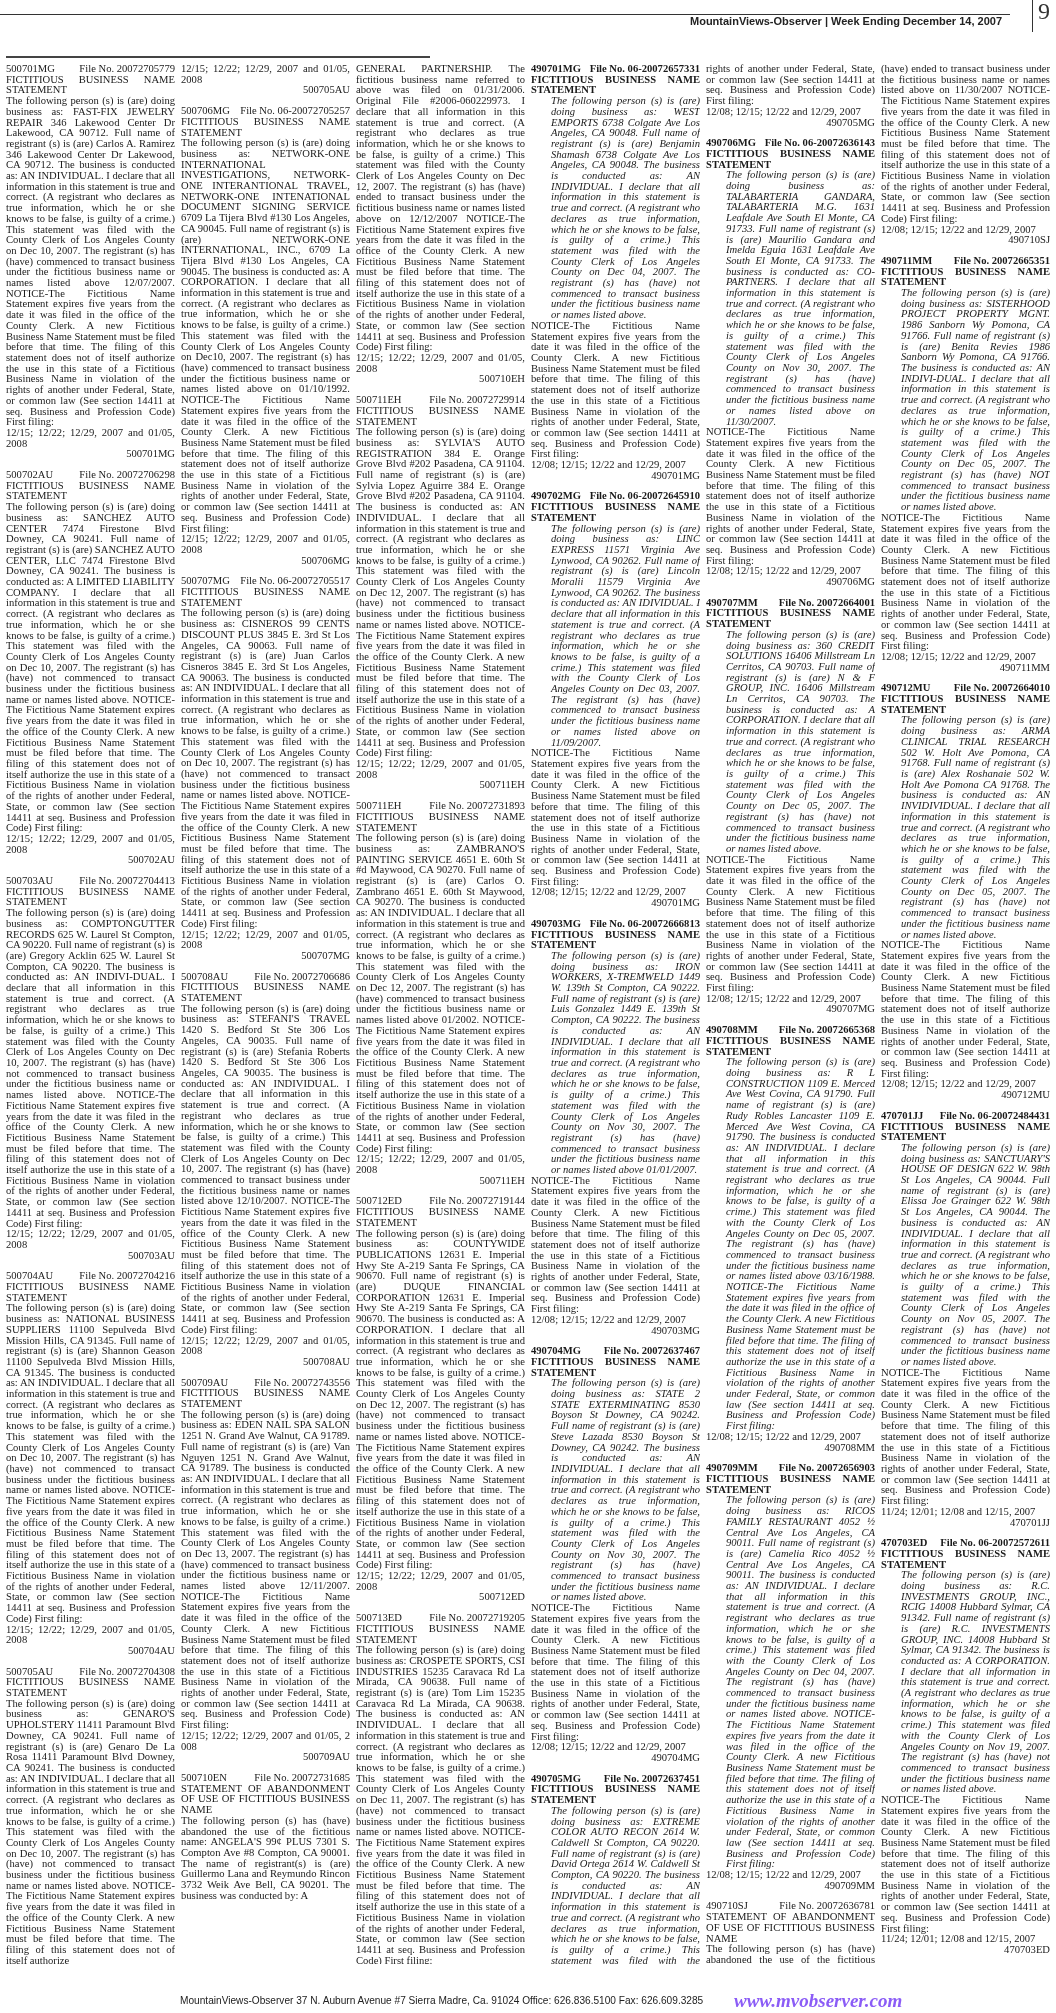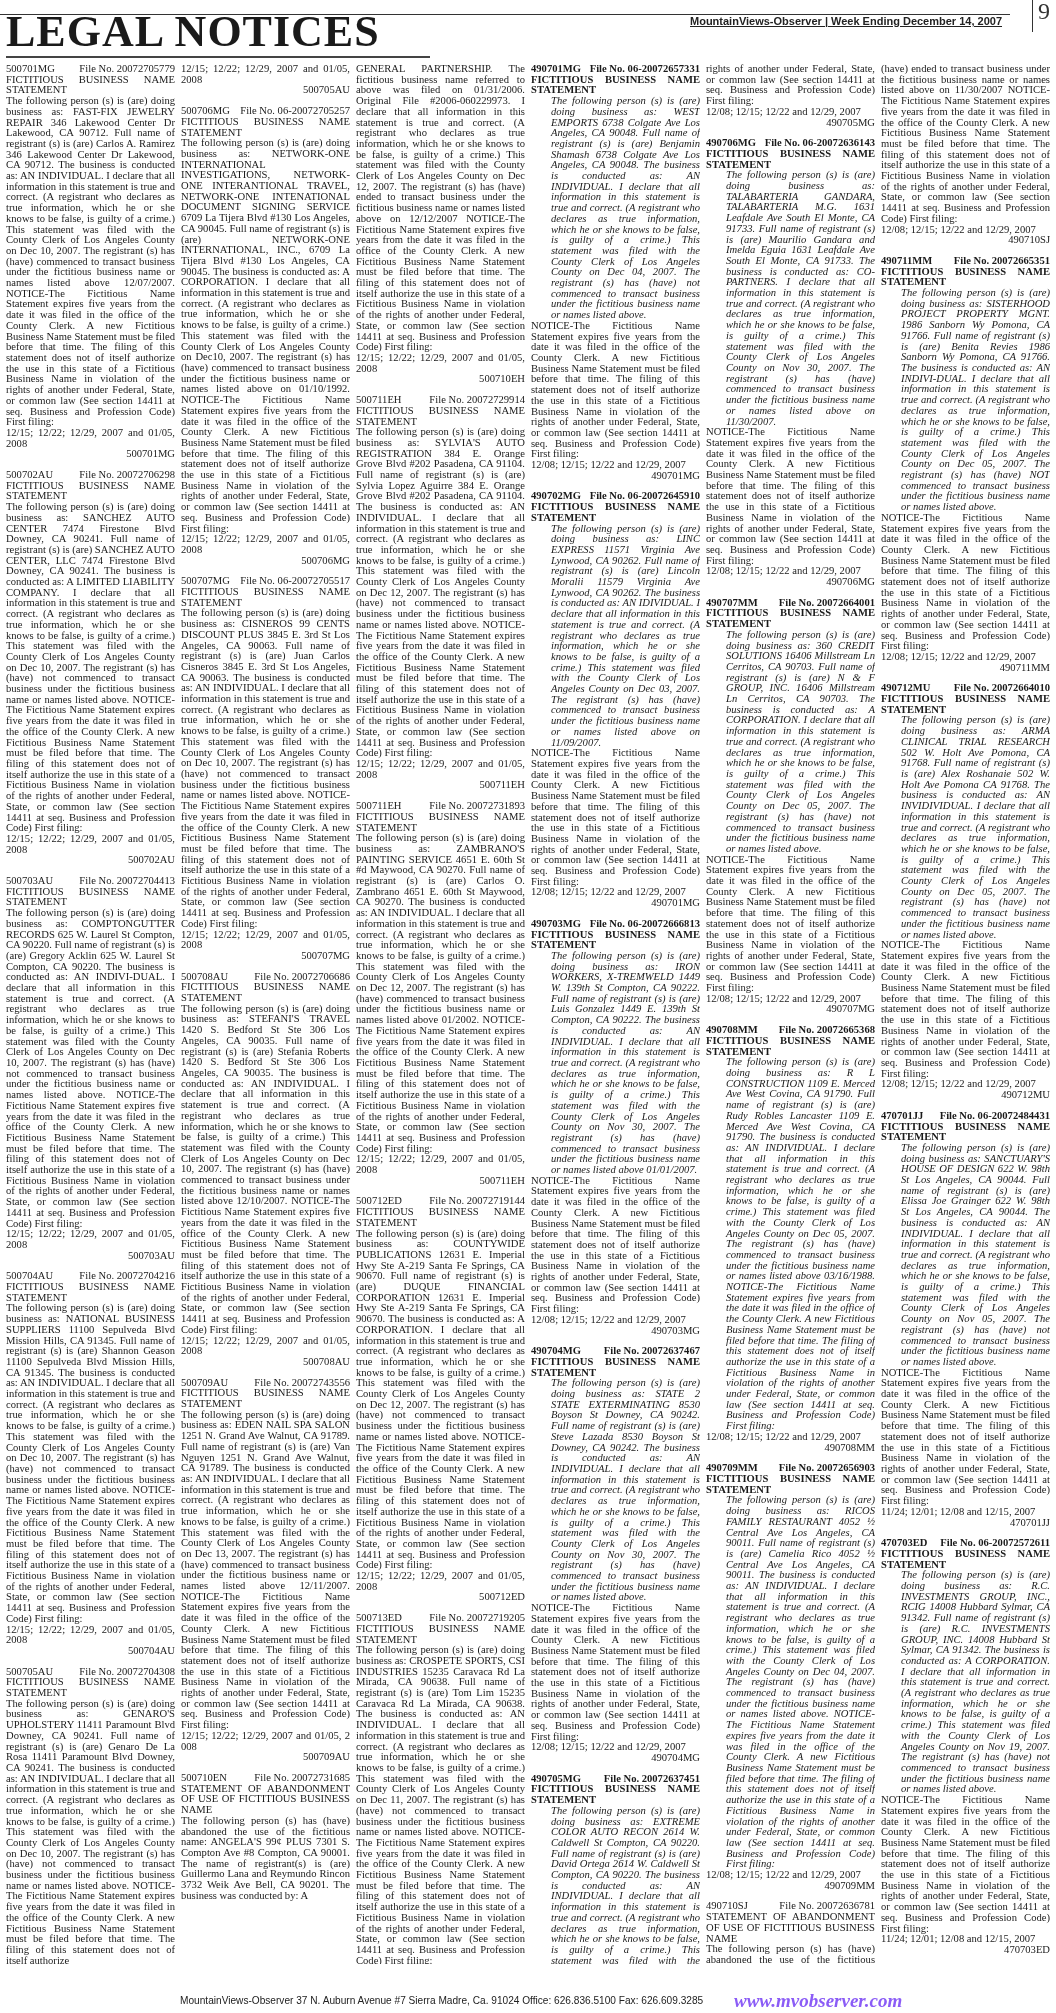--- a/index.html
+++ b/index.html
@@ -1,41 +1,40 @@
 <!DOCTYPE html>
 <html><head>
 <meta charset="utf-8">
 <style>
   html, body { margin: 0; padding: 0; background: #ffffff; }
   body { width: 1056px; height: 2013px; overflow: hidden; position: relative; font-family: "Liberation Serif", serif; color: #1a1a1a; }
   .masthead { position: absolute; left: 0; top: 0; width: 1056px; height: 40px; }
   .masthead .rule-top { position: absolute; left: 0; top: 14px; width: 1010px; height: 1px; background: #333; }
   .masthead .title { position: absolute; left: 6px; top: 10px; font-family: "Liberation Serif", serif; font-weight: bold; font-size: 44px; letter-spacing: 1px; line-height: 44px; color: #1a1a1a; }
-  .masthead .pub { position: absolute; left: 690px; top: 15px; font-family: "Liberation Sans", sans-serif; font-weight: bold; font-size: 11px; color: #222; text-decoration: underline; }
+  .masthead .pub { position: absolute; left: 690px; top: 15px; font-family: "Liberation Sans", sans-serif; font-weight: bold; font-size: 11px; color: #222; }
   .masthead .vrule { position: absolute; left: 1032px; top: 0; width: 1px; height: 32px; background: #333; }
   .masthead .pageno { position: absolute; left: 1038px; top: -2px; font-family: "Liberation Serif", serif; font-size: 24px; color: #333; }
   .masthead .rule-under { position: absolute; left: 6px; top: 56px; width: 424px; height: 2px; background: #444; }
   .columns { position: absolute; left: 6px; top: 64px; width: 1044px; height: 1900px; display: flex; gap: 6px; }
   .col { width: 169px; overflow: hidden; font-size: 10.6px; line-height: 10.7px; text-align: justify; }
   .notice { margin-bottom: 10px; }
   .notice .hdr { display: flex; justify-content: space-between; }
   .notice.bold-hdr .hdr, .notice.bold-hdr .type { font-weight: bold; }
   .notice .type { text-transform: uppercase; }
   .notice .body-it { font-style: italic; margin-left: 20px; }
   .para { display: block; }
   .footer { position: absolute; left: 4px; top: 1990px; width: 931px; height: 23px; }
   .footer .info { position: absolute; left: 176px; top: 4px; font-family: "Liberation Sans", sans-serif; font-size: 11px; color: #222; transform: scaleX(0.92); transform-origin: left; }
   .footer .url { position: absolute; left: 730px; top: 0px; font-family: "Liberation Serif", serif; font-style: italic; font-weight: bold; font-size: 19px; color: #8b5cf6; }
 </style>
 </head>
 <body>
 
 <div class="masthead">
   <div class="rule-top"></div>
-  <div class="title">LEGAL NOTICES</div>
   <div class="pub">MountainViews-Observer | Week Ending December 14, 2007</div>
   <div class="vrule"></div>
   <div class="pageno">9</div>
   <div class="rule-under"></div>
 </div>
 
 <div class="columns" id="columns">
     <div class="col">
       <div class="notice">
         <div class="hdr">

